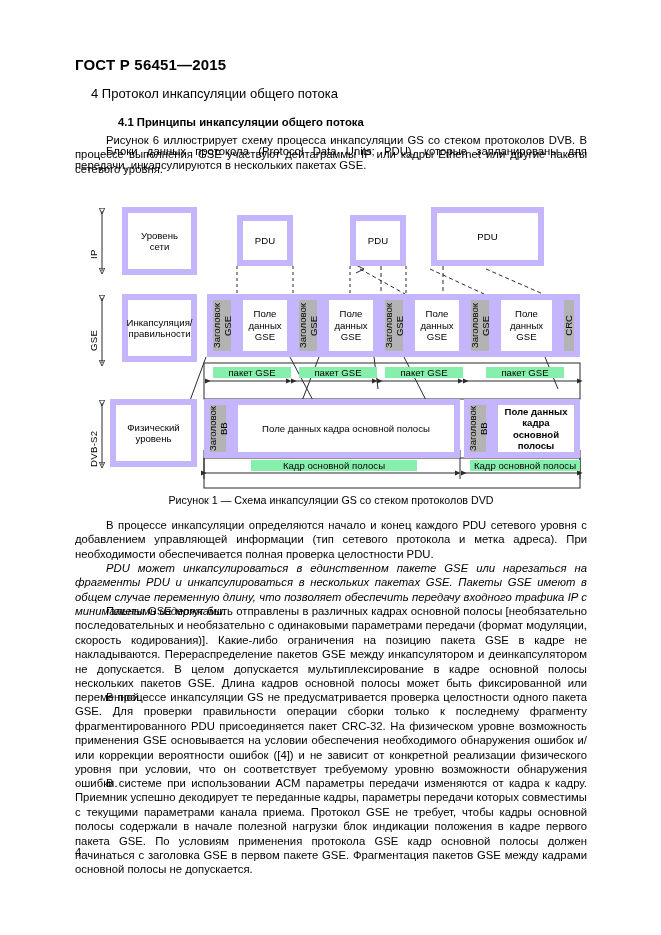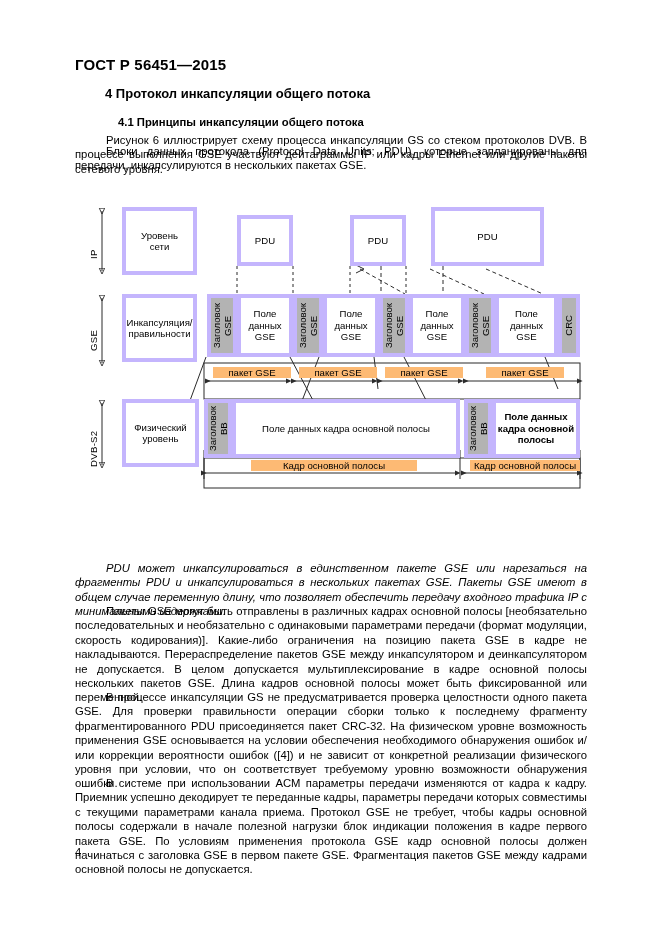--- a/index.html
+++ b/index.html
@@ -28,24 +28,24 @@
     left: 75px;
     top: 56px;
     font-size: 15px;
     font-weight: bold;
     letter-spacing: 0.2px;
   }
 
   
   .h1 {
     position: absolute;
-    left: 105px;
+    left: 91px;
     top: 86px;
     font-size: 13px;
-    font-weight: bold;
+    font-weight: normal;
   }
   .h2 {
     position: absolute;
     left: 118px;
     top: 116px;
     font-size: 11.3px;
     font-weight: bold;
   }
 
   
@@ -80,21 +80,21 @@
   .figure {
     position: absolute;
     left: 88px;
     top: 203px;
     width: 500px;
     height: 285px;
   }
   .figure .bx {
     position: absolute;
     box-sizing: border-box;
-    border: 4px solid #c4b5fd;
+    border: 6px solid #c4b5fd;
     background: #ffffff;
     display: flex;
     align-items: center;
     justify-content: center;
     text-align: center;
     font-size: 9.6px;
     line-height: 11.4px;
     color: #000;
   }
   .figure .bx.gray {
@@ -117,21 +117,21 @@
     position: absolute;
     left: 0; top: 0;
     width: 500px;
     height: 285px;
     overflow: visible;
     pointer-events: none;
   }
   .figure .dimlabel {
     position: absolute;
     font-size: 9.6px;
-    background: #fdba74;
+    background: #86efac;
     padding: 0 3px;
     white-space: nowrap;
     text-align: center;
   }
 </style>
 </head>
 <body>
 
 <div class="page">
 
@@ -219,21 +219,21 @@
     </svg>
 
     <div class="bx" style="left:34px; top:4px; width:75px; height:68px;">
       <span style="white-space:pre-line;">Уровень
 сети</span>
     </div>
     <div class="bx" style="left:34px; top:91px; width:75px; height:68px;">
       <span style="white-space:pre-line;">Инкапсуляция/
 правильности</span>
     </div>
-    <div class="bx" style="left:34px; top:196px; width:77px; height:68px;">
+    <div class="bx" style="left:22px; top:196px; width:87px; height:68px;">
       <span style="white-space:pre-line;">Физический
 уровень</span>
     </div>
 
     <div class="bx" style="left:149px; top:12px; width:56px; height:51px;">
       <span>PDU</span>
     </div>
     <div class="bx" style="left:262px; top:12px; width:56px; height:51px;">
       <span>PDU</span>
     </div>
@@ -305,21 +305,23 @@
       <span style="white-space:pre-line;font-weight:bold;">Поле данных
 кадра основной
 полосы</span>
     </div>
 
     <div class="dimlabel" style="left:163px; top:257px; width:160px;">Кадр основной полосы</div>
     <div class="dimlabel" style="left:382px; top:257px; width:104px;">Кадр основной полосы</div>
 
   </div>
 
-
+  <div class="figcaption">Рисунок 1 — Схема инкапсуляции GS со стеком протоколов DVD</div>
+
+  <div class="para" style="top:518px;">В процессе инкапсуляции определяются начало и конец каждого PDU сетевого уровня с добавлением управляющей информации (тип сетевого протокола и метка адреса). При необходимости обеспечивается полная проверка целостности PDU.</div>
   <div class="para" style="top:561px;font-style:italic;">PDU может инкапсулироваться в единственном пакете GSE или нарезаться на фрагменты PDU и инкапсулироваться в нескольких пакетах GSE. Пакеты GSE имеют в общем случае переменную длину, что позволяет обеспечить передачу входного трафика IP с минимальными издержками.</div>
   <div class="para" style="top:604px;">Пакеты GSE могут быть отправлены в различных кадрах основной полосы [необязательно последовательных и необязательно с одинаковыми параметрами передачи (формат модуляции, скорость кодирования)]. Какие-либо ограничения на позицию пакета GSE в кадре не накладываются. Перераспределение пакетов GSE между инкапсулятором и деинкапсулятором не допускается. В целом допускается мультиплексирование в кадре основной полосы нескольких пакетов GSE. Длина кадров основной полосы может быть фиксированной или переменной.</div>
   <div class="para" style="top:690px;">В процессе инкапсуляции GS не предусматривается проверка целостности одного пакета GSE. Для проверки правильности операции сборки только к последнему фрагменту фрагментированного PDU присоединяется пакет CRC-32. На физическом уровне возможность применения GSE основывается на условии обеспечения необходимого обнаружения ошибок и/или коррекции вероятности ошибок ([4]) и не зависит от конкретной реализации физического уровня при условии, что он соответствует требуемому уровню возможности обнаружения ошибки.</div>
   <div class="para" style="top:776px;">В системе при использовании ACM параметры передачи изменяются от кадра к кадру. Приемник успешно декодирует те переданные кадры, параметры передачи которых совместимы с текущими параметрами канала приема. Протокол GSE не требует, чтобы кадры основной полосы содержали в начале полезной нагрузки блок индикации положения в кадре первого пакета GSE. По условиям применения протокола GSE кадр основной полосы должен начинаться с заголовка GSE в первом пакете GSE. Фрагментация пакетов GSE между кадрами основной полосы не допускается.</div>
 
   <div class="pagenum">4</div>
 
 </div>
 
 </body></html>

